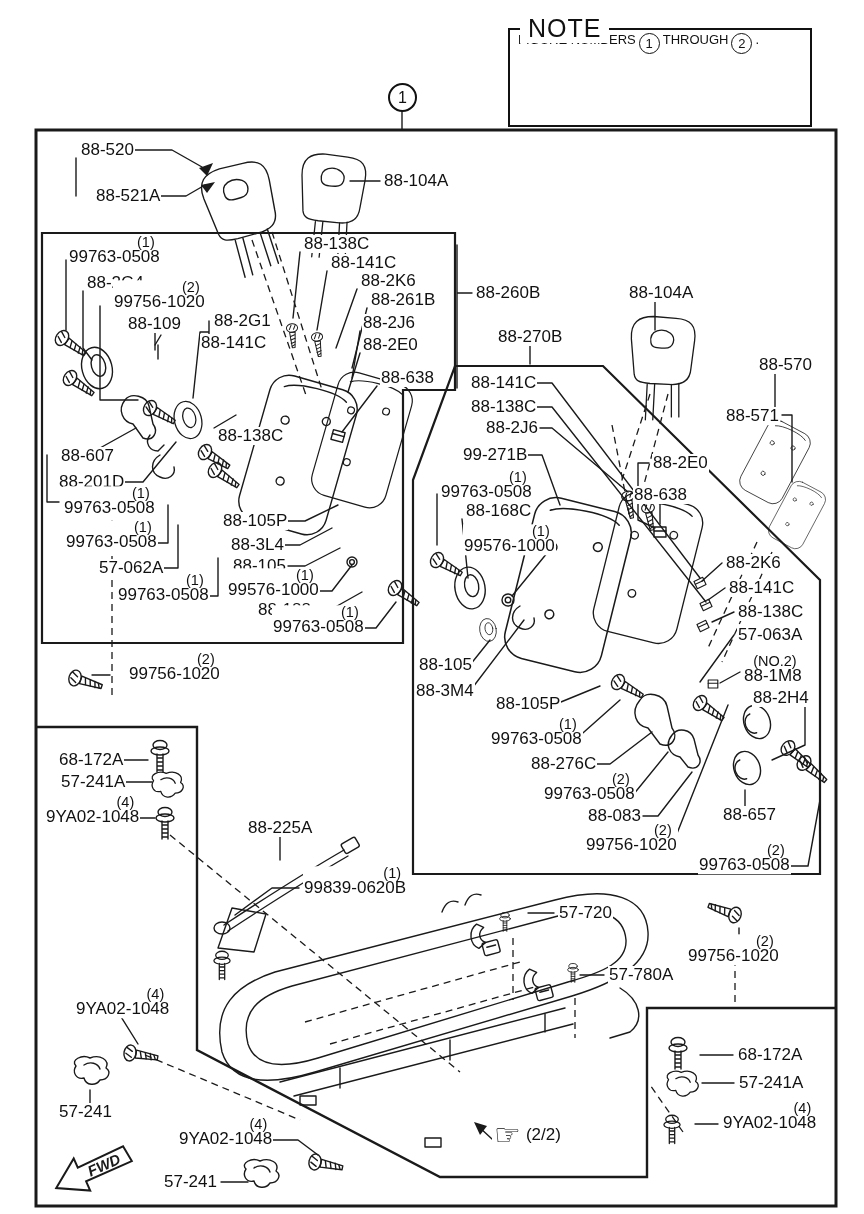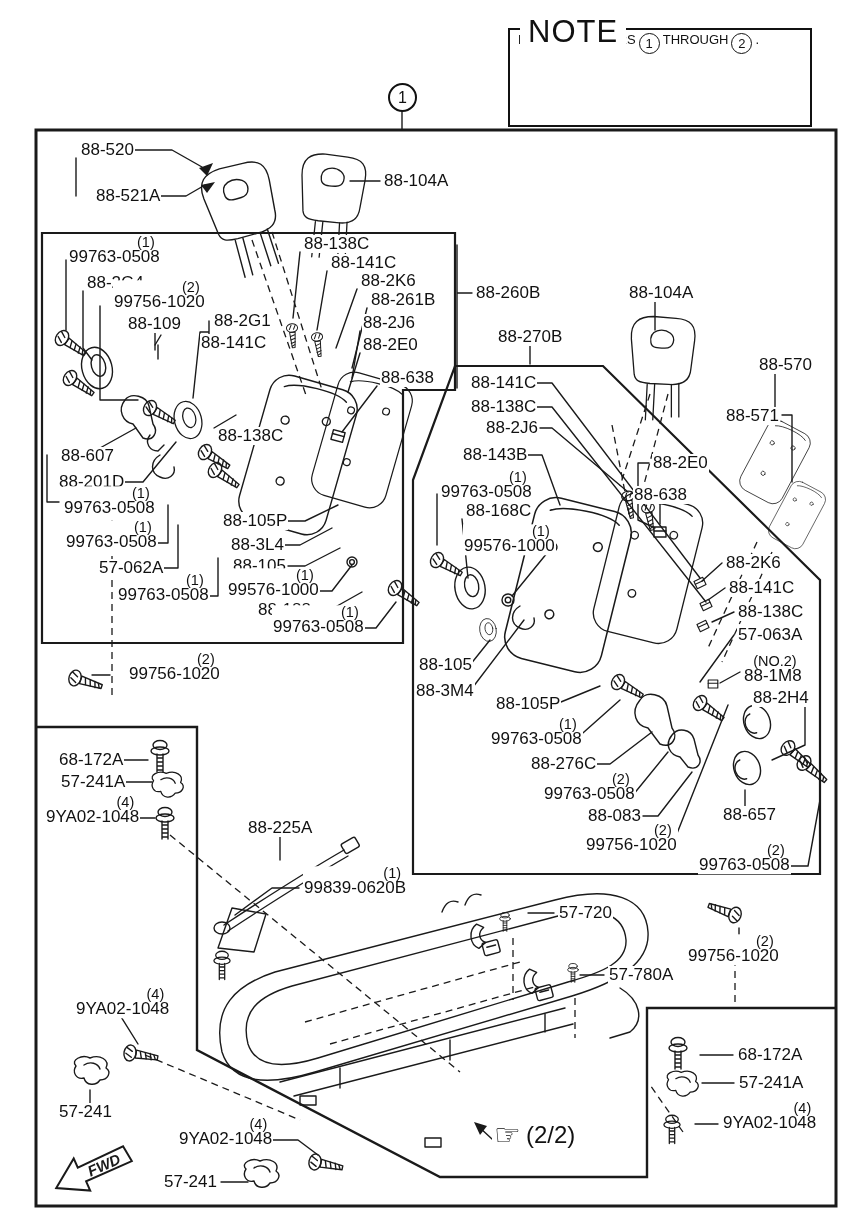--- a/index.html
+++ b/index.html
@@ -9,33 +9,33 @@
   #art *{vector-effect:none;}
   .ln{fill:none;stroke:#1a1a1a;stroke-width:1.4;stroke-linecap:round;stroke-linejoin:round;}
   .bx{fill:none;stroke:#1a1a1a;stroke-width:2.6;stroke-linejoin:miter;}
   .dsh{fill:none;stroke:#1a1a1a;stroke-width:1.3;stroke-dasharray:7 5;}
   .fil{fill:#1a1a1a;stroke:none;}
   .wfil{fill:#ffffff;stroke:#1a1a1a;stroke-width:2;}
   .part-label{position:absolute;transform:translateY(-50%);font-size:17px;line-height:1.06;
               white-space:nowrap;background:#fff;padding:0 1px;z-index:5;}
   .part-label .count{display:block;font-size:14.5px;text-align:right;padding-right:5px;margin-bottom:-2px;}
   .note-box{position:absolute;left:508px;top:28px;width:300px;height:95px;border:2.6px solid #111;z-index:6;background:#fff;}
-  .note-title{position:absolute;left:10px;top:-16px;background:#fff;padding:0 8px;font-size:31px;letter-spacing:1px;}
+  .note-title{position:absolute;left:10px;top:-16px;background:#fff;padding:0 8px;font-size:25px;letter-spacing:1px;}
   .note-l1{margin-top:12px;text-align:center;font-size:18px;}
   .note-l2{margin-top:3px;padding-left:8px;font-size:13px;}
   .note-l2 .code{font-size:17px;}
   .note-l3{margin-top:2px;padding-left:8px;font-size:13px;}
   .circ{display:inline-block;width:19px;height:19px;border:1.7px solid #111;border-radius:50%;
         text-align:center;line-height:19px;font-size:13px;vertical-align:-4px;margin:0 3px;background:#fff;}
   .circ.lg{width:21px;height:21px;line-height:21px;font-size:14px;margin:0 5px;}
   .fig-badge{position:absolute;left:388px;top:83px;width:25px;height:25px;border:2px solid #111;
              border-radius:50%;text-align:center;line-height:25px;font-size:16px;background:#fff;z-index:6;}
   .page-ref{position:absolute;left:492px;top:1120px;z-index:6;display:flex;align-items:center;background:#fff;padding:0 2px;}
   .page-ref .hand{font-size:30px;line-height:30px;margin-right:5px;}
-  .page-ref .txt{font-size:24px;}
+  .page-ref .txt{font-size:17px;}
 </style>
 </head>
 <body>
 
 <div id="stage">
 
 <svg id="art" width="864" height="1214" viewBox="0 0 864 1214">
   <defs>
     <g id="scr">
       <ellipse cx="0" cy="0" rx="6" ry="8" class="ln"></ellipse>
@@ -341,21 +341,21 @@
       <div class="part-label" style="left: 257px; top: 610px;"><span>88-188</span></div>
       <div class="part-label" style="left: 272px; top: 621px;"><span class="count">(1)</span><span>99763-0508</span></div>
       <div class="part-label" style="left: 128px; top: 668px;"><span class="count">(2)</span><span>99756-1020</span></div>
       <div class="part-label" style="left: 497px; top: 337px;"><span>88-270B</span></div>
       <div class="part-label" style="left: 628px; top: 293px;"><span>88-104A</span></div>
       <div class="part-label" style="left: 750px; top: 365px; margin-left: 8px;"><span>88-570</span></div>
       <div class="part-label" style="left: 725px; top: 416px;"><span>88-571</span></div>
       <div class="part-label" style="left: 470px; top: 383px;"><span>88-141C</span></div>
       <div class="part-label" style="left: 470px; top: 407px;"><span>88-138C</span></div>
       <div class="part-label" style="left: 485px; top: 428px;"><span>88-2J6</span></div>
-      <div class="part-label" style="left: 462px; top: 455px;"><span>88-143B</span></div>
+      <div class="part-label" style="left: 462px; top: 455px;"><span>99-271B</span></div>
       <div class="part-label" style="left: 440px; top: 486px;"><span class="count">(1)</span><span>99763-0508</span></div>
       <div class="part-label" style="left: 465px; top: 511px;"><span>88-168C</span></div>
       <div class="part-label" style="left: 463px; top: 540px;"><span class="count">(1)</span><span>99576-1000</span></div>
       <div class="part-label" style="left: 652px; top: 463px;"><span>88-2E0</span></div>
       <div class="part-label" style="left: 633px; top: 495px;"><span>88-638</span></div>
       <div class="part-label" style="left: 725px; top: 563px;"><span>88-2K6</span></div>
       <div class="part-label" style="left: 728px; top: 588px;"><span>88-141C</span></div>
       <div class="part-label" style="left: 737px; top: 612px;"><span>88-138C</span></div>
       <div class="part-label" style="left: 737px; top: 635px;"><span>57-063A</span></div>
       <div class="part-label" style="left: 743px; top: 670px;"><span class="count">(NO.2)</span><span>88-1M8</span></div>

